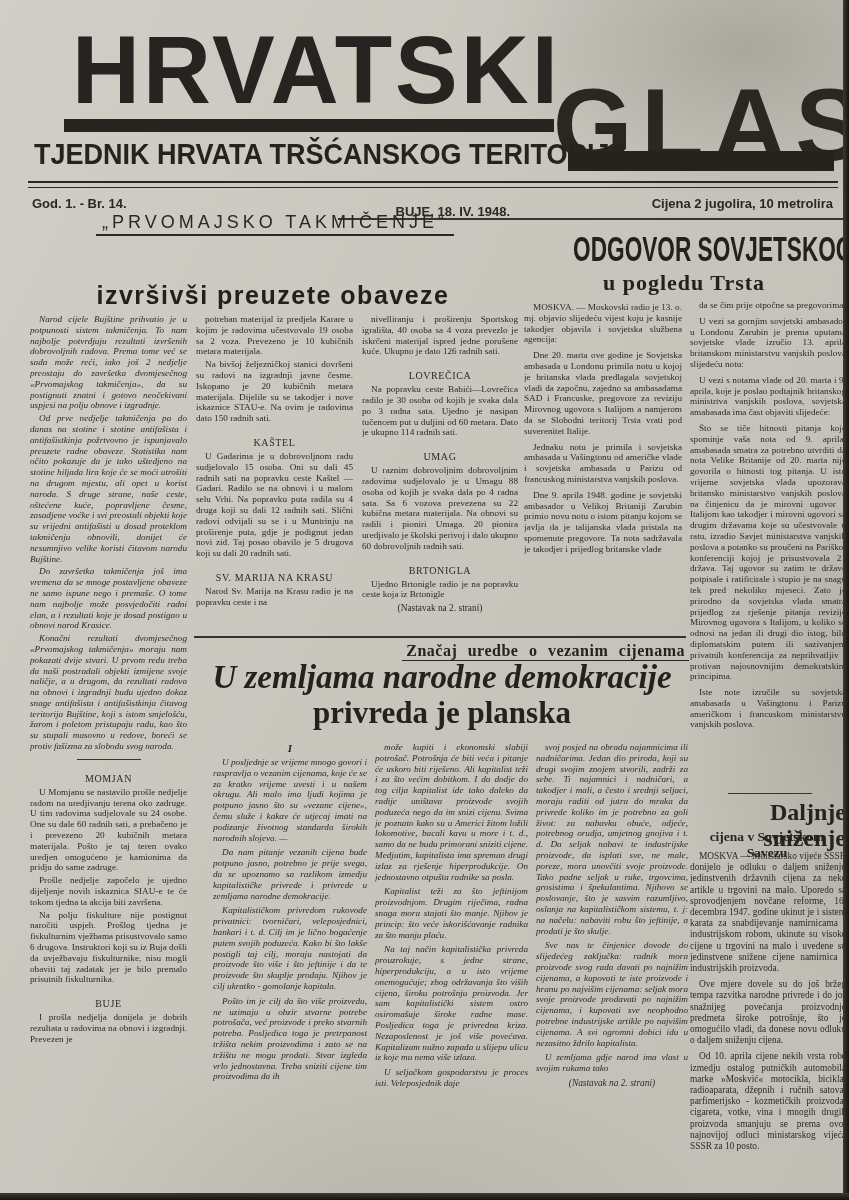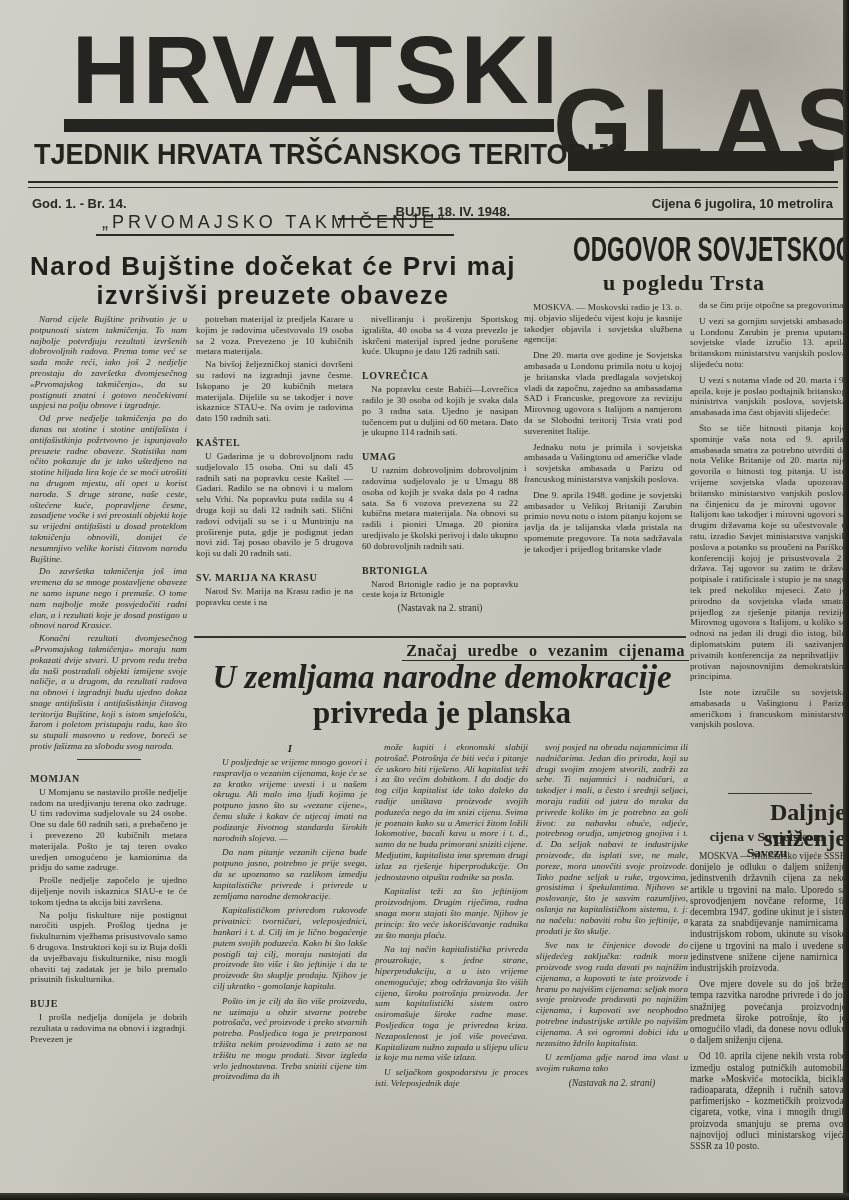--- a/index.html
+++ b/index.html
@@ -33,21 +33,21 @@
   .dl-date{position:absolute;left:290px;top:204px;width:220px;text-align:right;}
   .dl-price{position:absolute;right:16px;top:196px;}
   .dl-rule{position:absolute;left:338px;top:218px;width:505px;height:2px;background:#38352e;}
 
   
   .col{position:absolute;overflow:hidden;}
   .col p{font-size:9.2px;line-height:10.8px;text-align:justify;text-indent:9px;margin:0 0 2px;}
   .col.gap p{margin:0 0 5px;}
   .col.midgap p{margin:0 0 4px;}
   .ital p{font-style:italic;}
-  .sub-h{text-align:left;font-weight:bold;font-size:10px;letter-spacing:.6px;margin:13px 0 3px;}
+  .sub-h{text-align:center;font-weight:normal;font-size:10px;letter-spacing:.6px;margin:13px 0 3px;}
   .minirule{width:64px;margin:7px auto 5px;border-top:1.5px solid #3a362f;}
   .cont{text-align:center !important;text-indent:0 !important;font-size:9.4px !important;margin-top:3px !important;}
   .sec-no{text-align:center;font-weight:bold;font-size:11px;margin:0 0 3px;font-style:italic;}
 
   
   .la-kick{position:absolute;left:30px;top:212px;width:490px;text-align:center;}
   .la-kick span{font-family:"Liberation Sans",sans-serif;font-size:18px;letter-spacing:4px;color:#2b2823;
       border-bottom:2px solid #2b2823;padding:0 6px 2px;}
   .la-h1{position:absolute;left:24px;top:251px;width:498px;text-align:center;
       font-family:"Liberation Sans",sans-serif;font-weight:bold;font-size:26px;letter-spacing:1.5px;color:#21201c;}
@@ -91,27 +91,26 @@
 <div class="page">
 
   <div class="t1">HRVATSKI</div>
   <div class="t1bar"></div>
   <div class="t2">GLAS</div>
   <div class="sub-t">TJEDNIK HRVATA TRŠĆANSKOG TERITORIJA</div>
   <div class="sub-bar"></div>
   <div class="drule"></div>
   <div class="dl dl-issue">God. 1. - Br. 14.</div>
   <div class="dl dl-date">BUJE, 18. IV. 1948.</div>
-  <div class="dl dl-price">Cijena 6 jugolira, 10 metrolira</div>
+  <div class="dl dl-price">Cijena 2 jugolira, 10 metrolira</div>
   <div class="dl-rule"></div>
 
   <div class="la-kick">
     <span>„PRVOMAJSKO TAKMIČENJE“</span>
   </div>
-  <div class="la-h1">Narod Bujštine dočekat će Prvi maj</div>
   <div class="la-h2">izvršivši preuzete obaveze</div>
 
   <div class="col" id="la-c1">
     <div class="ital">
       <p>Narod cijele Bujštine prihvatio je u potpunosti sistem takmičenja. To nam najbolje potvrdjuju rezultati izvršenih dobrovoljnih radova. Prema tome već se sada može reći, iako još 2 nedjelje preostaju do završetka dvomjesečnog «Prvomajskog takmičenja», da su postignuti znatni i gotovo neočekivani uspjesi na polju obnove i izgradnje.</p>
       <p>Od prve nedjelje takmičenja pa do danas na stotine i stotine antifašista i antifašistkinja požrtvovno je ispunjavalo preuzete radne obaveze. Statistika nam očito pokazuje da je tako uštedjeno na stotine hiljada lira koje će se moći utrošiti na drugom mjestu, ali opet u korist naroda. S druge strane, naše ceste, oštećene kuće, popravljene česme, zasadjene voćke i svi preostali objekti koje su vrijedni antifašisti u dosad proteklom takmičenju obnovili, donijet će nesumnjivo velike koristi čitavom narodu Bujštine.</p>
       <p>Do završetka takmičenja još ima vremena da se mnoge postavljene obaveze ne samo ispune nego i premaše. O tome nam najbolje može posvjedočiti radni elan, a i rezultati koje je dosad postigao u obnovi narod Krasice.</p>
       <p>Konačni rezultati dvomjesečnog «Prvomajskog takmičenja» moraju nam pokazati dvije stvari. U prvom redu treba da naši postradali objekti izmijene svoje naličje, a u drugom, da rezultati radova na obnovi i izgradnji budu ujedno dokaz snage antifašista i antifašistkinja čitavog teritorija Bujštine, koji s istom smjelošću, žarom i poletom pristupaju radu, kao što su stupali masovno u redove, boreći se protiv fašizma za slobodu svog naroda.</p>
     </div>
     <div class="minirule"></div>
@@ -132,21 +131,21 @@
     <p>Narod Sv. Marija na Krasu radio je na popravku ceste i na</p>
   </div>
 
   <div class="col" id="la-c3">
     <p>nivelliranju i proširenju Sportskog igrališta, 40 osoba sa 4 voza prevezlo je iskrčeni materijal ispred jedne porušene kuće. Ukupno je dato 126 radnih sati.</p>
     <div class="sub-h">LOVREČICA</div>
     <p>Na popravku ceste Babići—Lovrečica radilo je 30 osoba od kojih je svaka dala po 3 radna sata. Ujedno je nasipan tučencem put u duljini od 60 metara. Dato je ukupno 114 radnih sati.</p>
     <div class="sub-h">UMAG</div>
     <p>U raznim dobrovoljnim dobrovoljnim radovima sudjelovalo je u Umagu 88 osoba od kojih je svaka dala po 4 radna sata. Sa 6 vozova prevezena su 22 kubična metara materijala. Na obnovi su radili i pioniri Umaga. 20 pionira uredjivalo je školski perivoj i dalo ukupno 60 dobrovoljnih radnih sati.</p>
     <div class="sub-h">BRTONIGLA</div>
-    <p>Narod Brtonigle radio je na popravku ceste koja iz Brtonigle</p>
+    <p>Ujedno Brtonigle radio je na popravku ceste koja iz Brtonigle</p>
     <p class="cont">(Nastavak na 2. strani)</p>
   </div>
 
   <div class="ra-h1w">
     <span class="ra-h1">ODGOVOR SOVJETSKOG SAVEZA</span>
   </div>
   <div class="ra-h2">u pogledu Trsta</div>
 
   <div class="col gap" id="ra-c1">
     <p>MOSKVA. — Moskovski radio je 13. o. mj. objavio slijedeću vijest koju je kasnije takodjer objavila i sovjetska službena agencija:</p>

